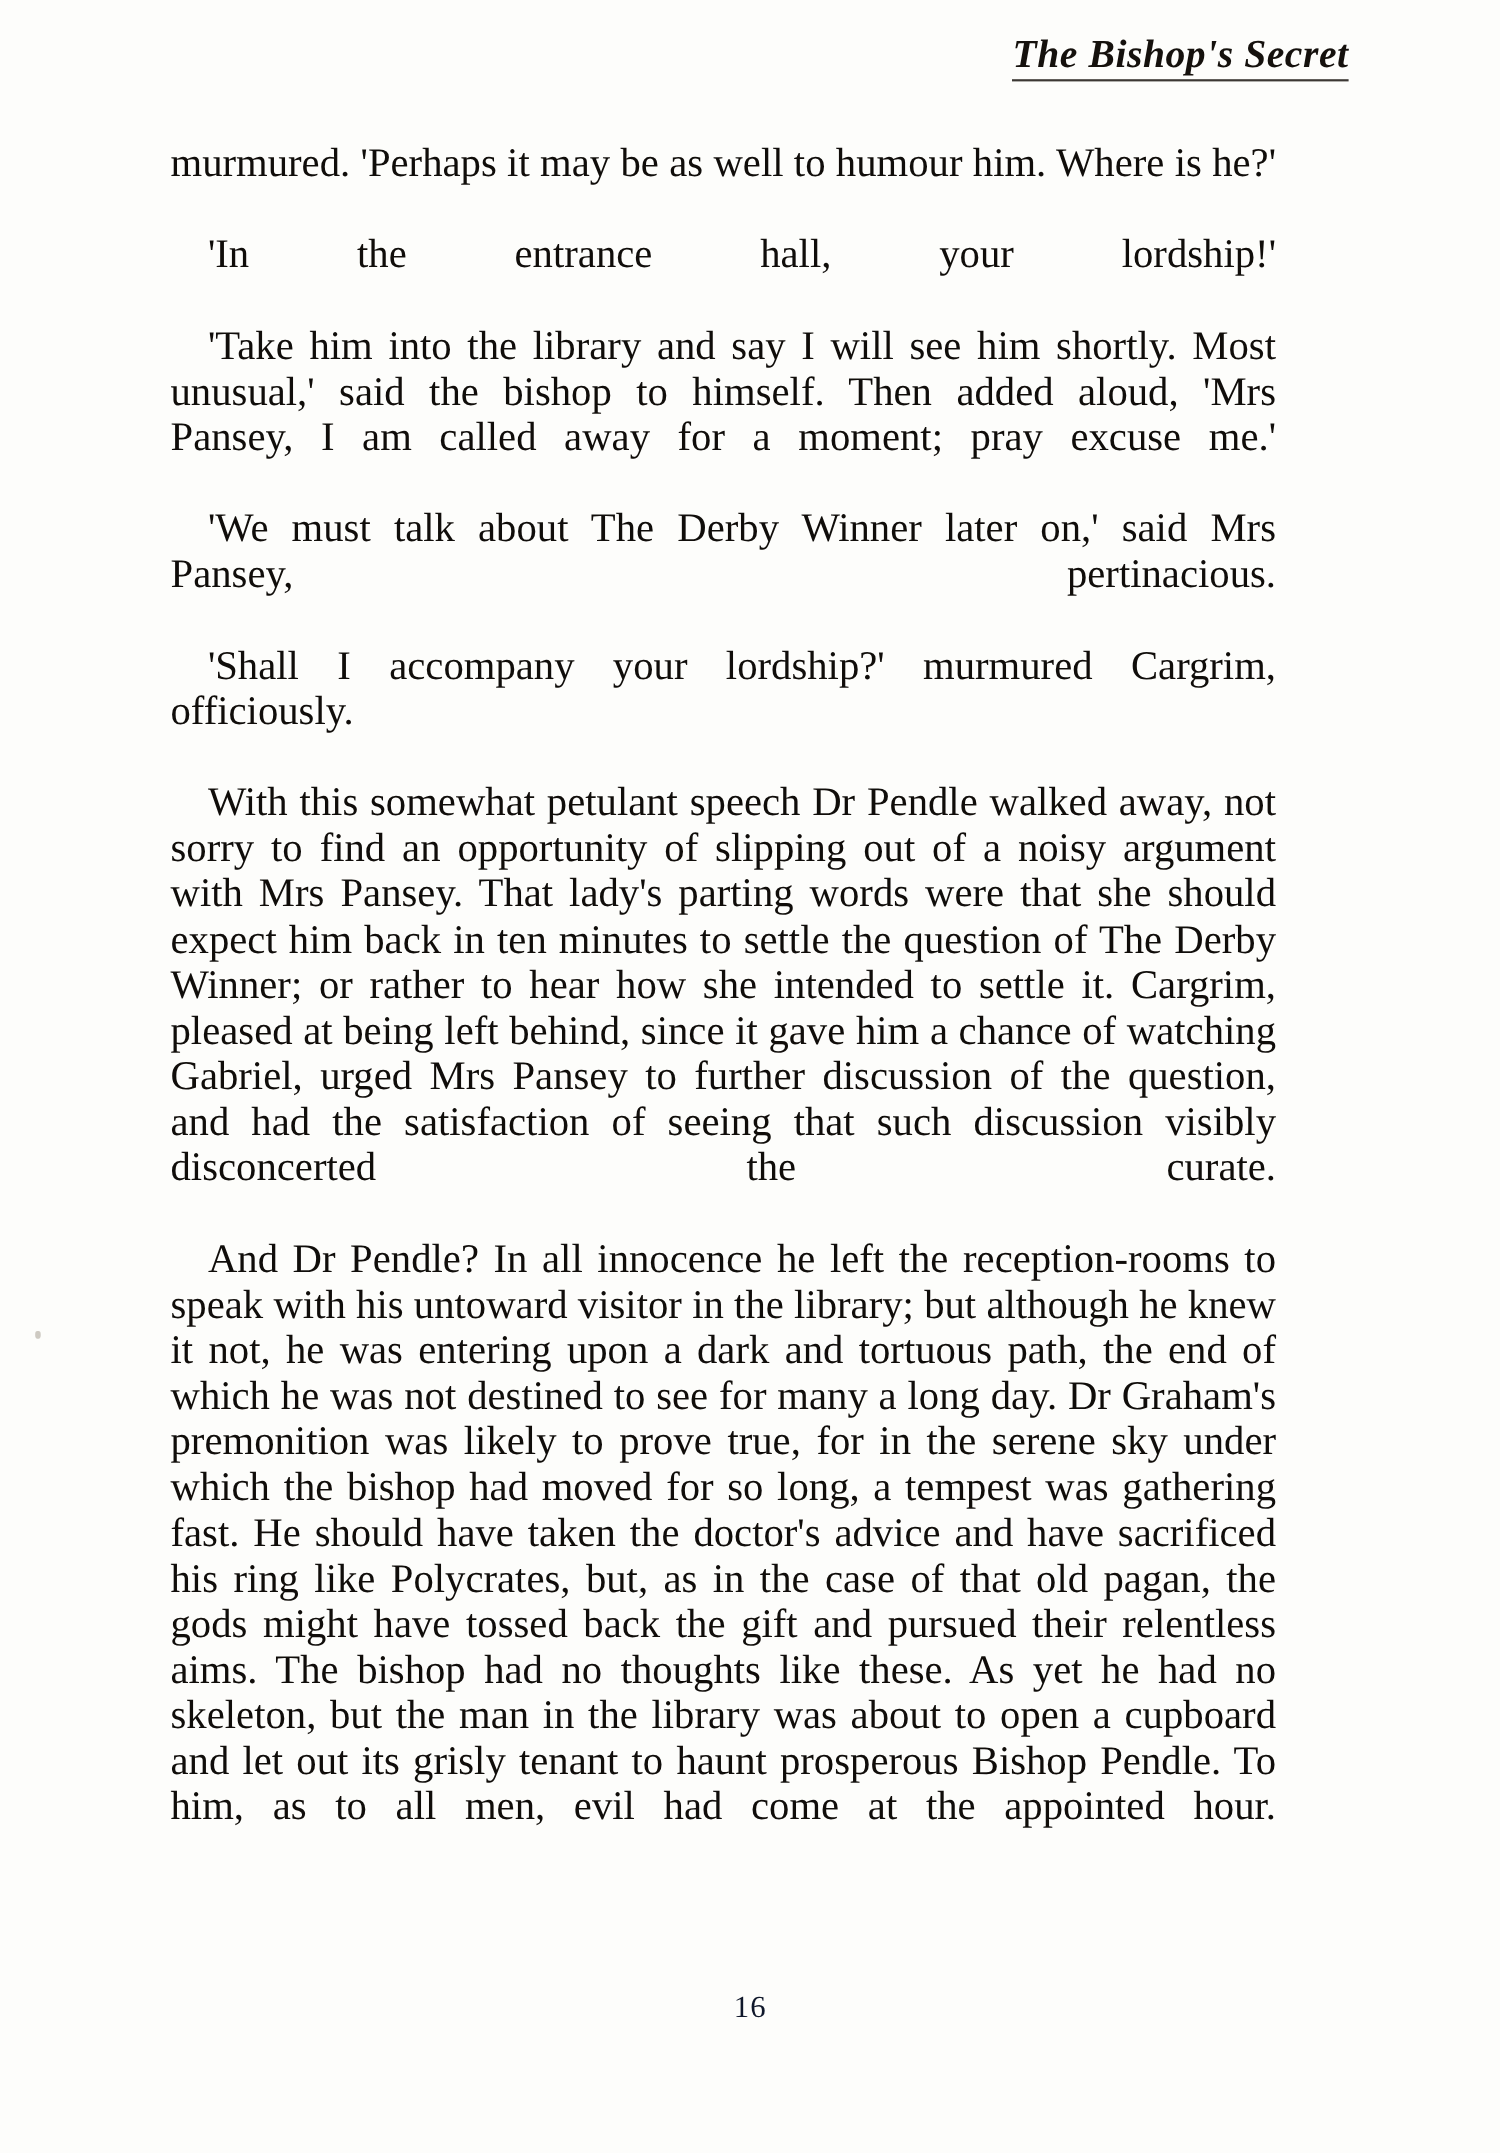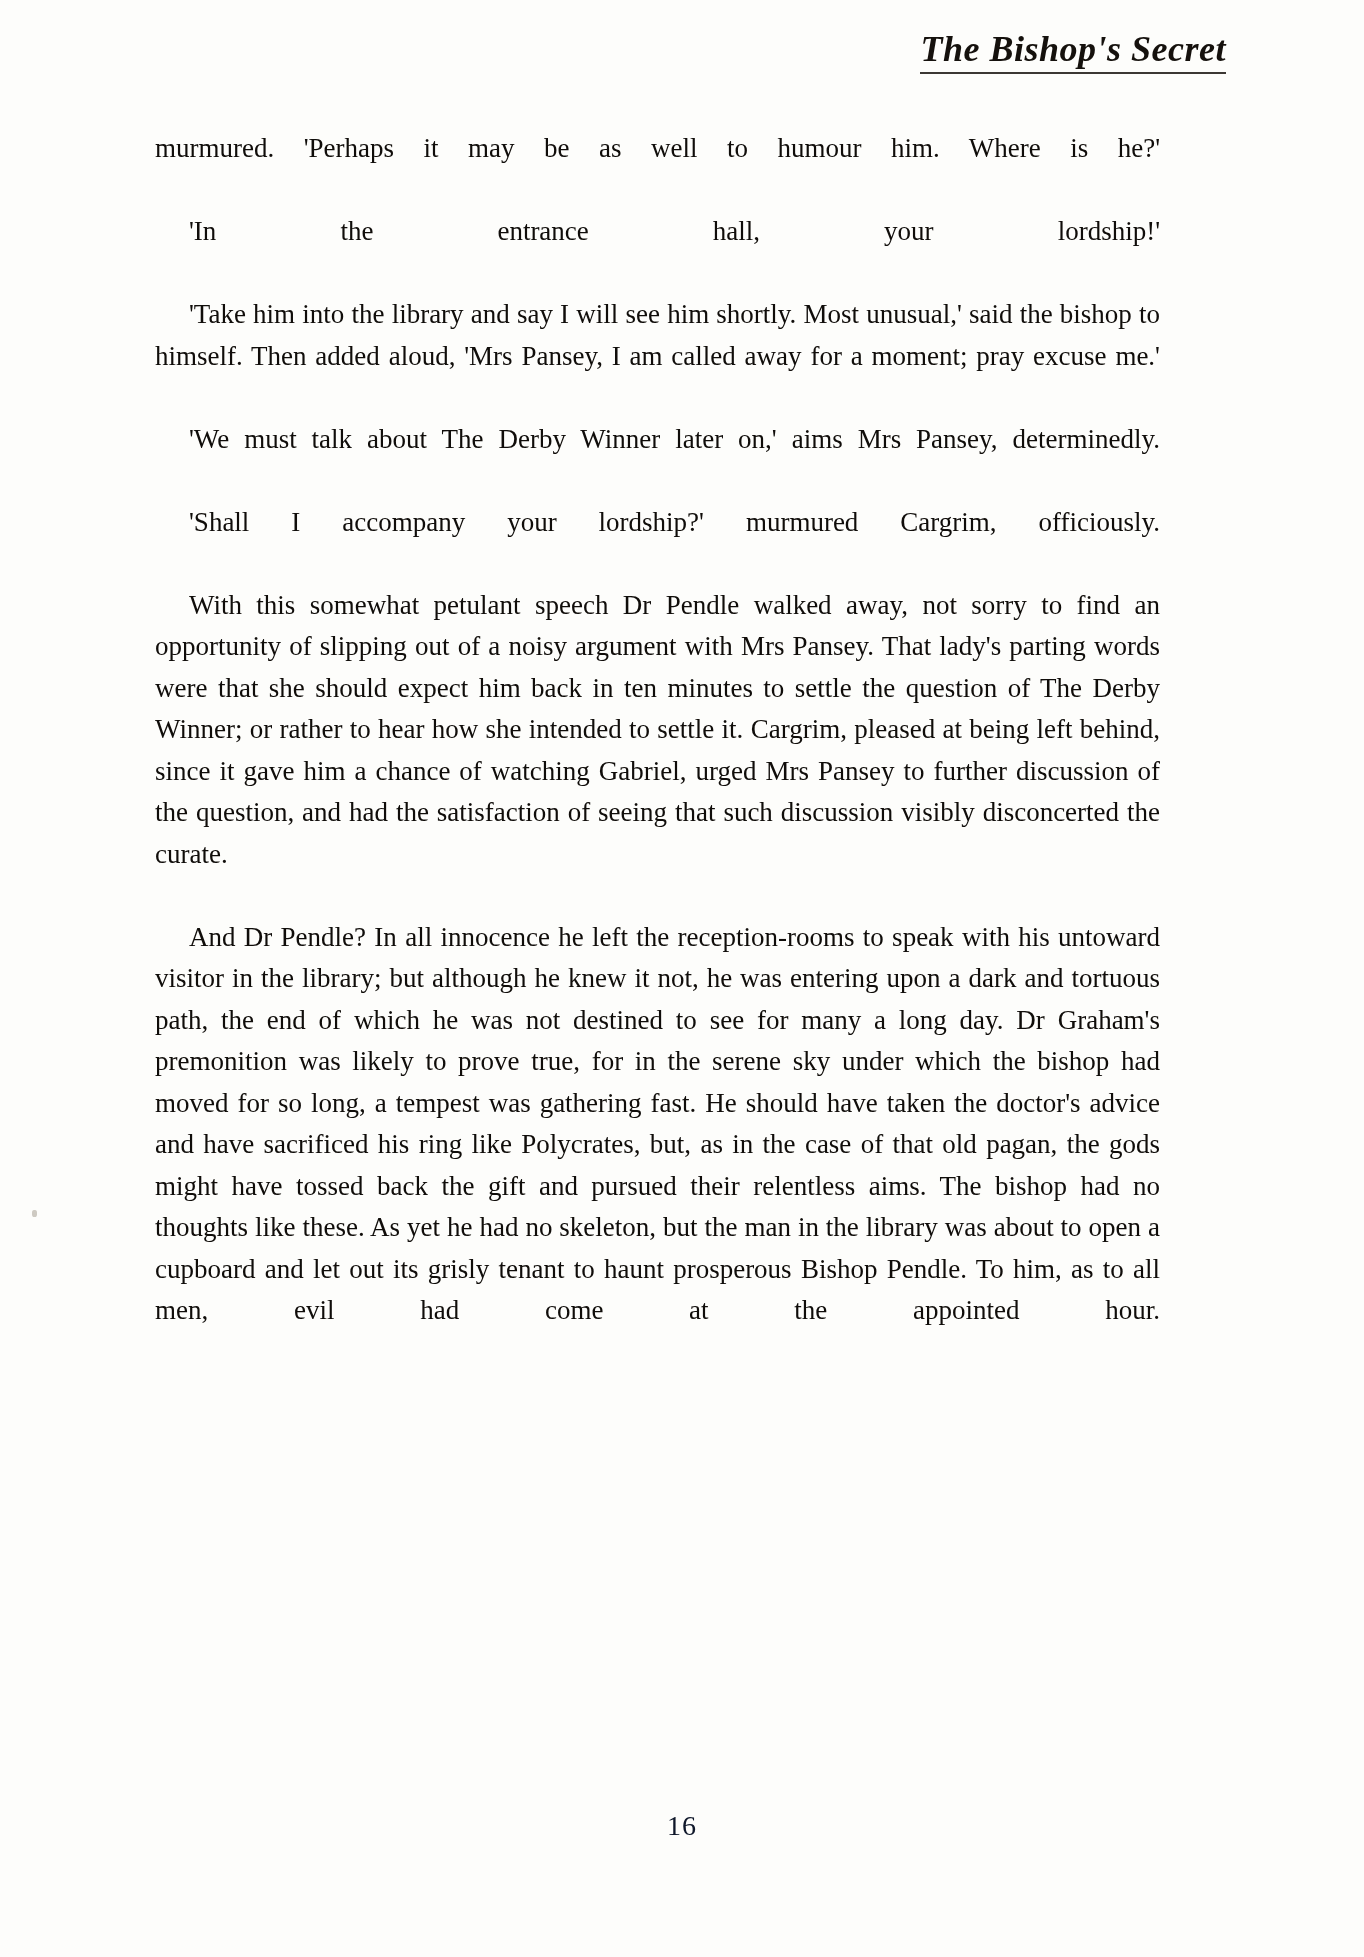--- a/index.html
+++ b/index.html
@@ -46,21 +46,21 @@
     width: 100%;
     opacity: 0.85;
   }
 
   
   .text-block {
     position: absolute;
     top: 128px;
     left: 155px;
     width: 1005px;
-    font-size: 27px;
+    font-size: 37px;
     line-height: 41.5px;
     text-align: justify;
     color: #100d0a;
     font-family: "Liberation Serif", serif;
   }
 
   .para {
     margin: 0;
     text-indent: 34px;
     text-align: justify;
@@ -106,21 +106,21 @@
 
   <div class="running-head">
     <span>The Bishop's Secret</span>
     <span class="underline"></span>
   </div>
 
   <div class="text-block">
     <p class="para noindent">murmured. 'Perhaps it may be as well to humour him. Where is he?'</p>
     <p class="para">'In the entrance hall, your lordship!'</p>
     <p class="para">'Take him into the library and say I will see him shortly. Most unusual,' said the bishop to himself. Then added aloud, 'Mrs Pansey, I am called away for a moment; pray excuse me.'</p>
-    <p class="para">'We must talk about The Derby Winner later on,' aims Mrs Pansey, determinedly.</p>
+    <p class="para">'We must talk about The Derby Winner later on,' said Mrs Pansey, pertinacious.</p>
     <p class="para">'Shall I accompany your lordship?' murmured Cargrim, officiously.</p>
     <p class="para">With this somewhat petulant speech Dr Pendle walked away, not sorry to find an opportunity of slipping out of a noisy argument with Mrs Pansey. That lady's parting words were that she should expect him back in ten minutes to settle the question of The Derby Winner; or rather to hear how she intended to settle it. Cargrim, pleased at being left behind, since it gave him a chance of watching Gabriel, urged Mrs Pansey to further discussion of the question, and had the satisfaction of seeing that such discussion visibly disconcerted the curate.</p>
     <p class="para">And Dr Pendle? In all innocence he left the reception-rooms to speak with his untoward visitor in the library; but although he knew it not, he was entering upon a dark and tortuous path, the end of which he was not destined to see for many a long day. Dr Graham's premonition was likely to prove true, for in the serene sky under which the bishop had moved for so long, a tempest was gathering fast. He should have taken the doctor's advice and have sacrificed his ring like Polycrates, but, as in the case of that old pagan, the gods might have tossed back the gift and pursued their relentless aims. The bishop had no thoughts like these. As yet he had no skeleton, but the man in the library was about to open a cupboard and let out its grisly tenant to haunt prosperous Bishop Pendle. To him, as to all men, evil had come at the appointed hour.</p>
   </div>
 
   <div class="page-number">16</div>
 
   <span class="speck" style="top:1210px; left:32px;"></span>
 </div>
 

